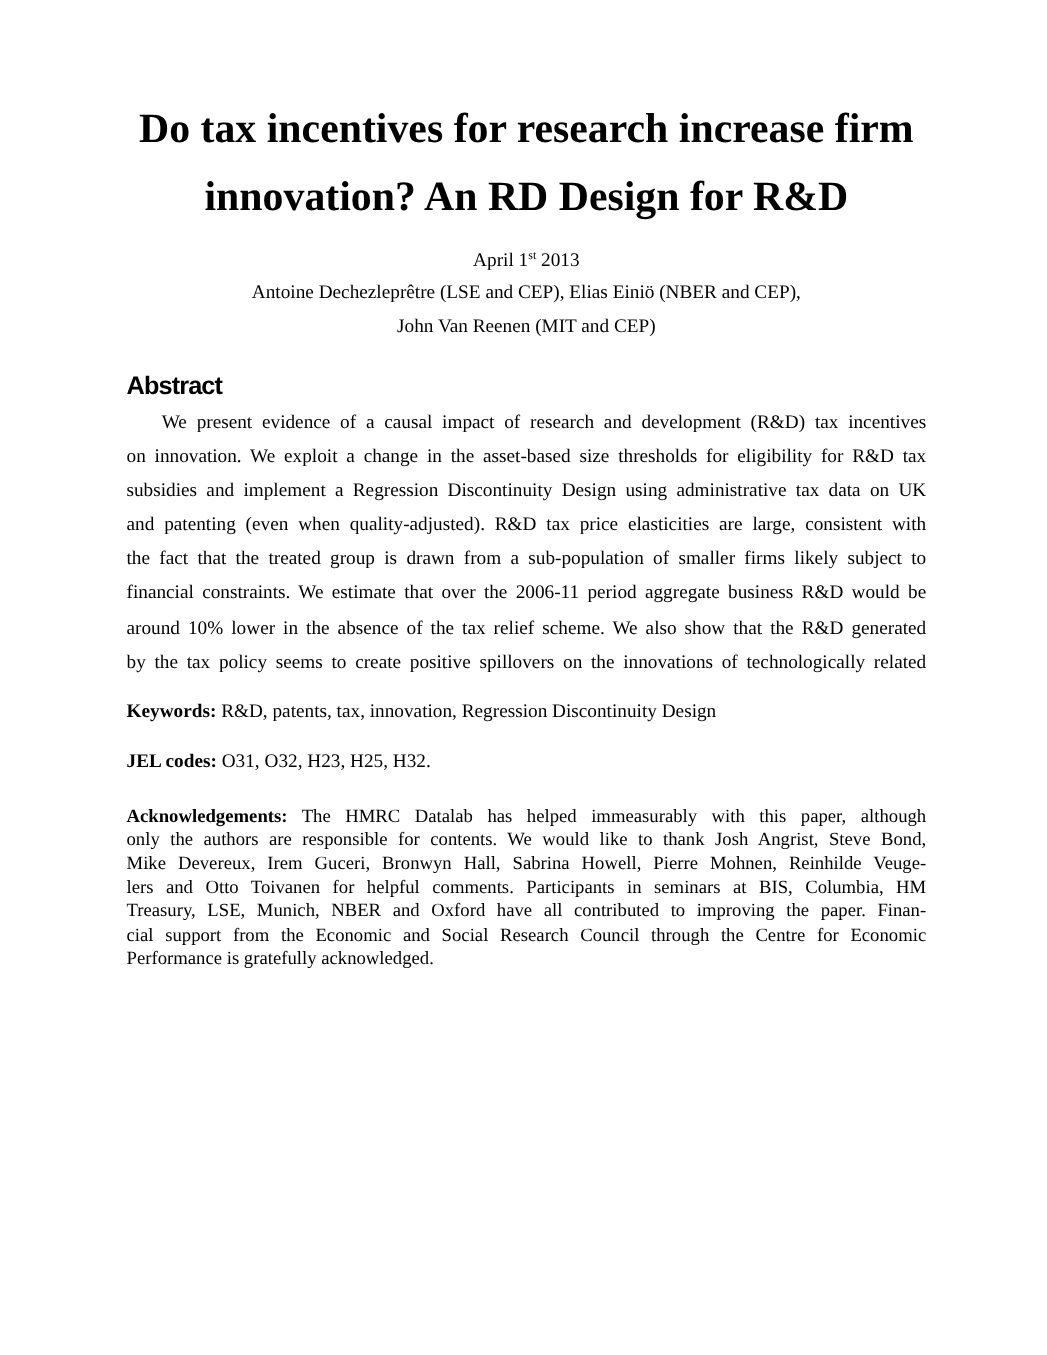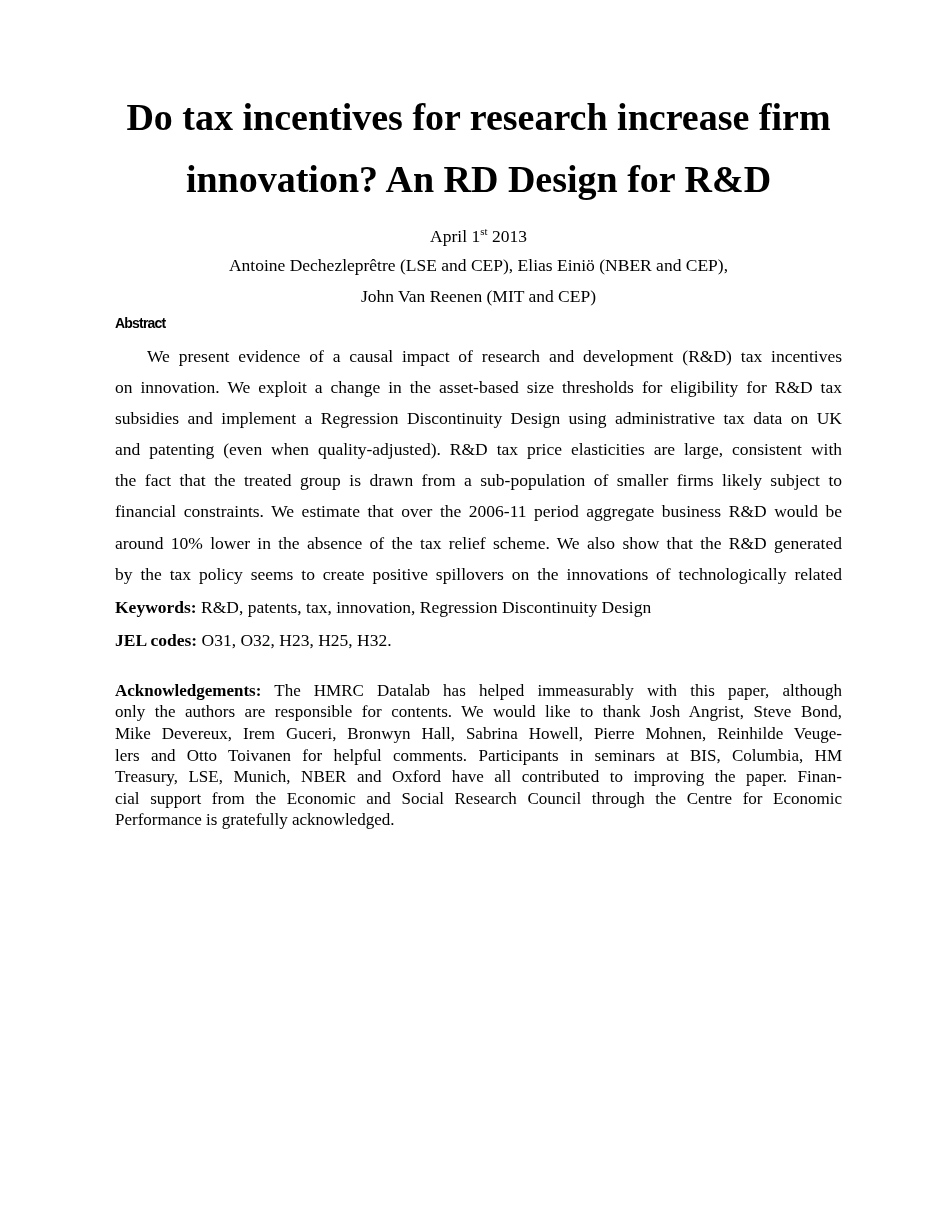--- a/index.html
+++ b/index.html
@@ -34,23 +34,24 @@
     vertical-align: super;
     line-height: 0;
   }
   .authors {
     text-align: center;
     font-size: 17.5px;
     line-height: 31px;
   }
   
   .abstract-heading {
+    margin-top: 27px;
     font-family: "Liberation Sans", sans-serif;
     font-weight: bold;
-    font-size: 14px;
+    font-size: 23px;
     letter-spacing: -0.8px;
     line-height: 22px;
   }
   .abstract-body {
     margin-top: 7px;
     font-size: 17.5px;
   }
   .jline {
     line-height: 31.1px;
     text-align: justify;
@@ -58,21 +59,21 @@
     white-space: normal;
   }
   .jline.last {
     text-align-last: left;
   }
   .indent {
     text-indent: 32px;
   }
   
   .kv-line {
-    margin-top: 2px;
+    margin-top: 14px;
     font-size: 17.5px;
     line-height: 31px;
   }
   .b { font-weight: bold; }
   
   .ack {
     margin-top: 24px;
     font-size: 17px;
   }
   .ack .jline {

